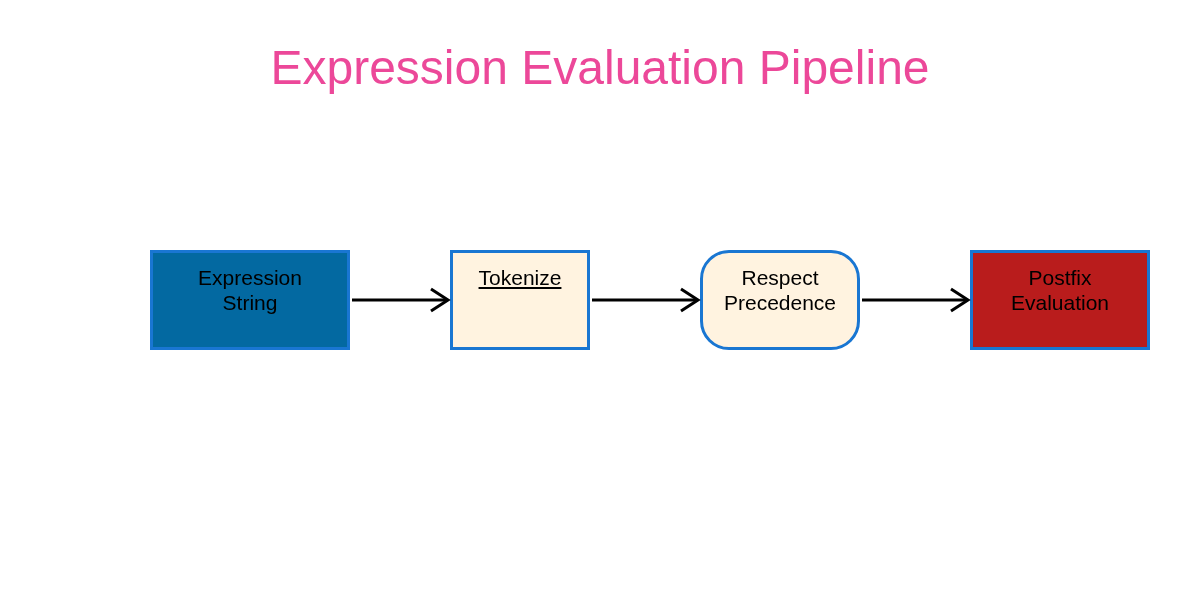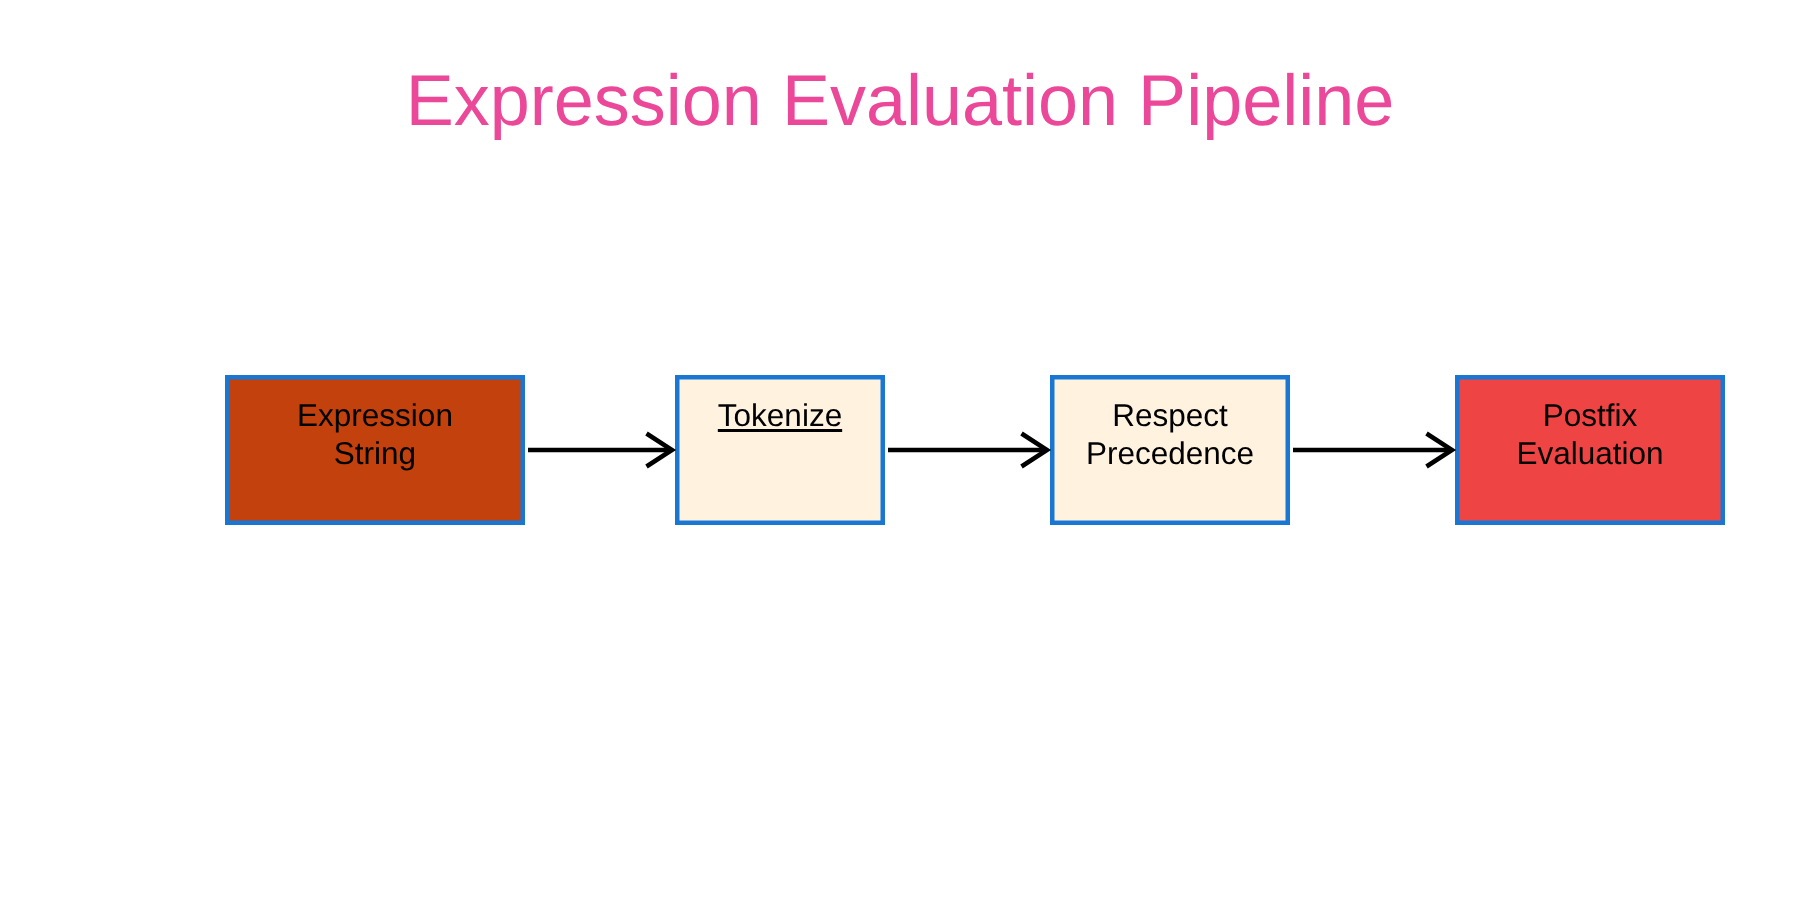--- a/index.html
+++ b/index.html
@@ -41,21 +41,21 @@
   }
   .node-label {
     font-size: 21px;
     line-height: 25px;
     color: #000000;
     text-align: center;
     white-space: pre-line;
   }
   .node-1 { left: 150px; width: 200px; }
   .node-2 { left: 450px; width: 140px; text-decoration: underline; }
-  .node-3 { left: 700px; width: 160px; }
+  .node-3 { left: 700px; width: 160px; border-radius: 29px; }
   .node-4 { left: 970px; width: 180px; }
   .arrow-layer {
     position: absolute;
     left: 0;
     top: 0;
     width: 1200px;
     height: 600px;
     pointer-events: none;
   }
   .arrow-layer g {
@@ -64,35 +64,35 @@
     fill: none;
   }
 </style>
 </head>
 <body>
 
 <div class="canvas">
 
   <div class="diagram-title">Expression Evaluation Pipeline</div>
 
-  <div class="node node-1" style="background-color: #c2410c; border-color: rgb(25, 118, 210);">
+  <div class="node node-1" style="background-color: #0369a1; border-color: rgb(25, 118, 210);">
     <div class="node-label">Expression
 String</div>
   </div>
 
   <div class="node node-2" style="background-color: rgb(255, 243, 224); border-color: rgb(25, 118, 210);">
     <div class="node-label">Tokenize</div>
   </div>
 
   <div class="node node-3" style="background-color: rgb(255, 243, 224); border-color: rgb(25, 118, 210);">
     <div class="node-label">Respect
 Precedence</div>
   </div>
 
-  <div class="node node-4" style="background-color: #ef4444; border-color: rgb(25, 118, 210);">
+  <div class="node node-4" style="background-color: #b91c1c; border-color: rgb(25, 118, 210);">
     <div class="node-label">Postfix
 Evaluation</div>
   </div>
 
   <svg class="arrow-layer" width="1200" height="600" viewBox="0 0 1200 600">
     <g style="stroke: rgb(0, 0, 0);">
       <line x1="352" y1="300" x2="447" y2="300"></line>
       <polyline points="431,289 448,300 431,311"></polyline>
     </g>
     <g style="stroke: rgb(0, 0, 0);">

